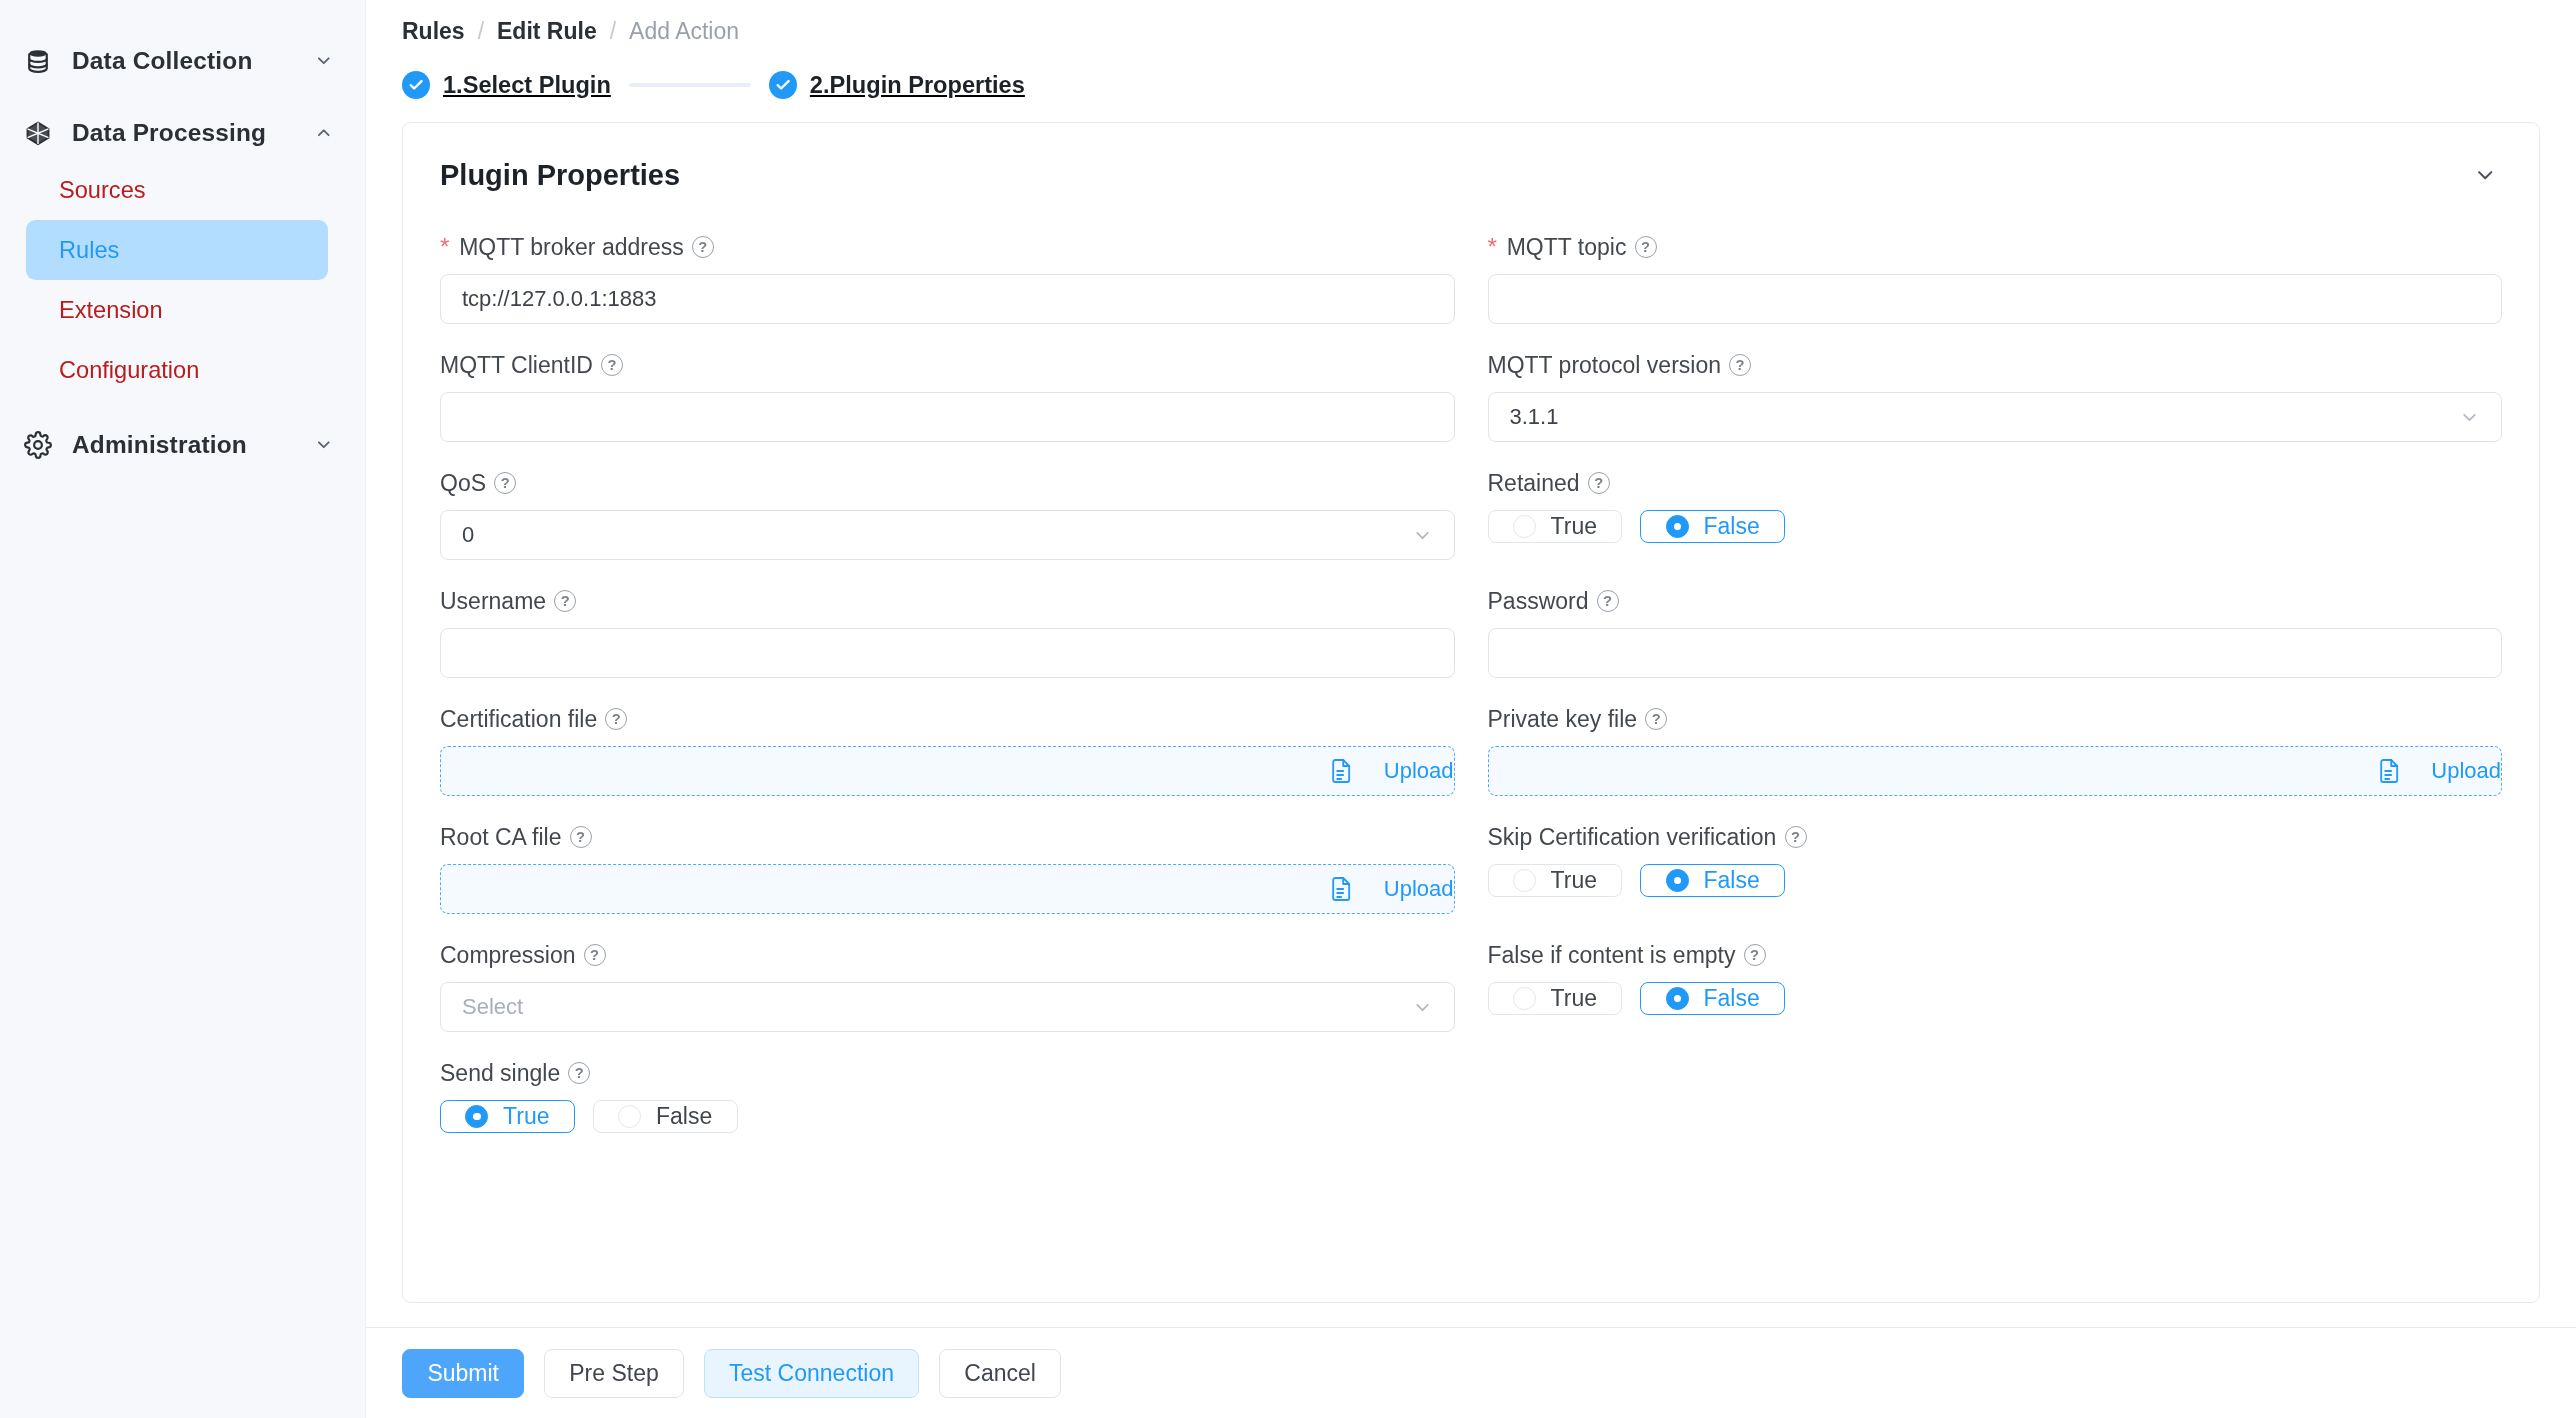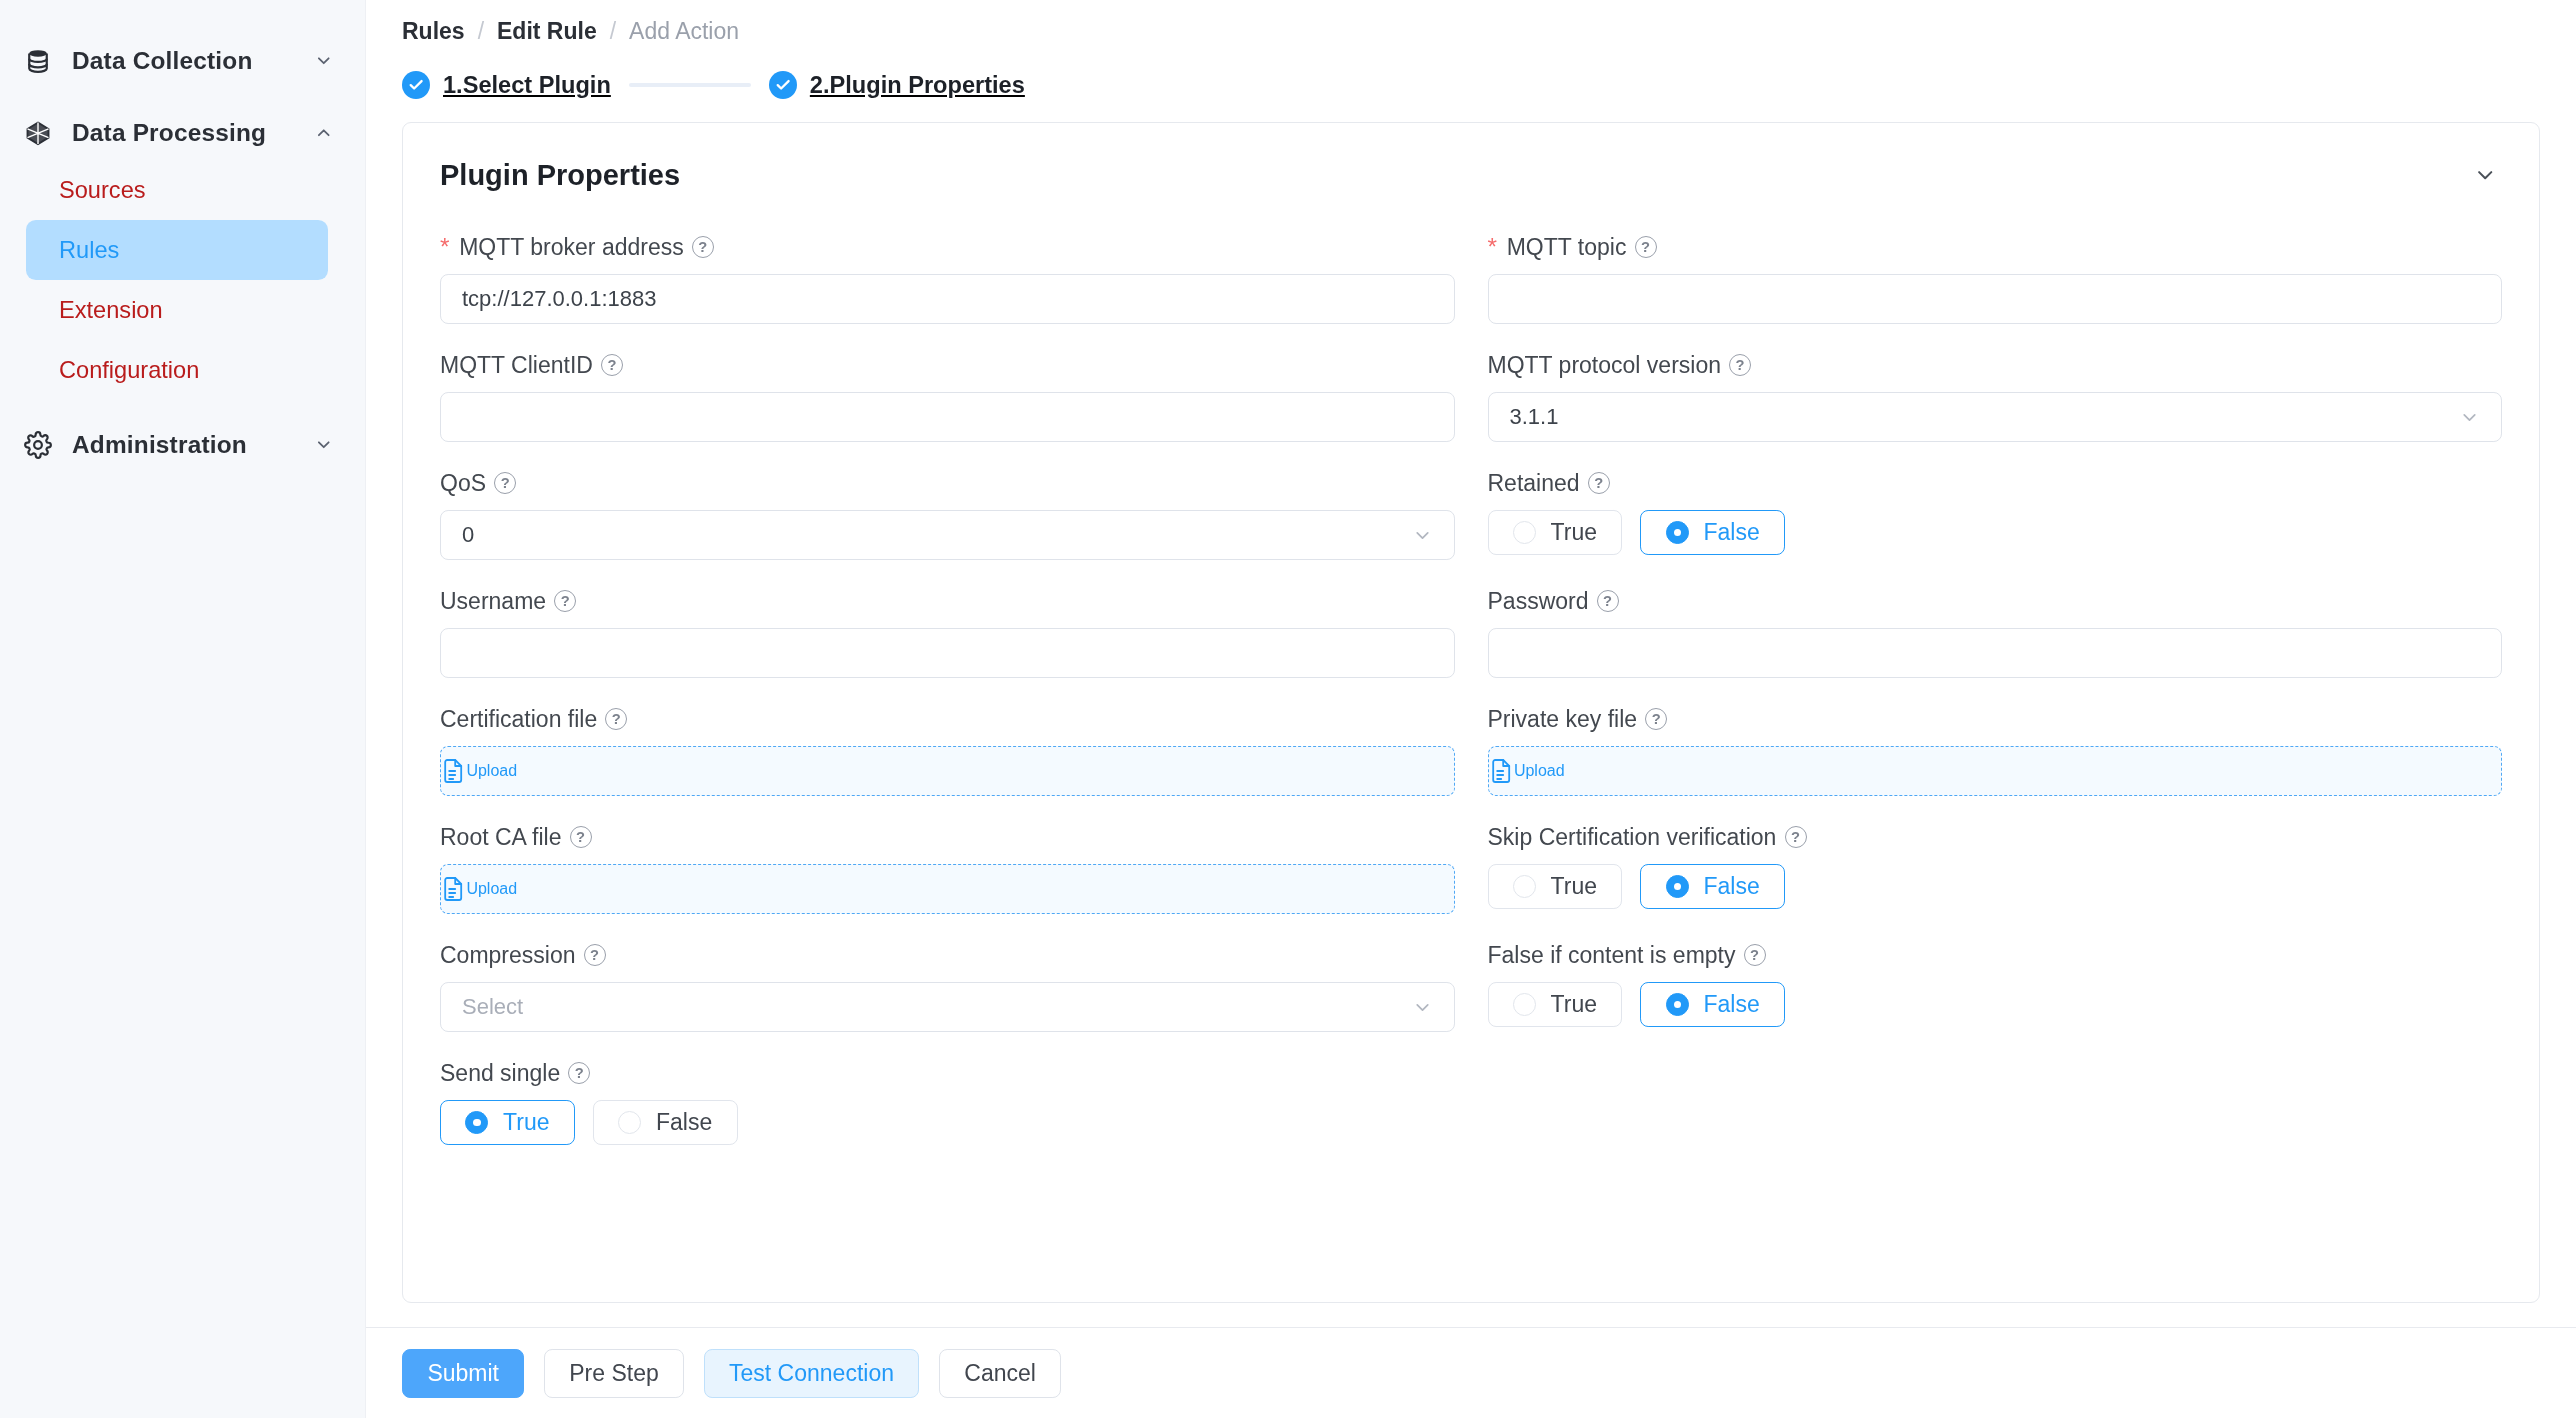--- a/index.html
+++ b/index.html
@@ -123,30 +123,30 @@
   }
   .input .ph { color: #a9aeb8; }
   .input.sel { justify-content: space-between; }
   .input .dchev { color: #b2b7c0; display:flex; align-items:center;}
 
   .upload {
     height: 50px; width: 100%;
     border: 1.6px dashed #4fa8f5;
     border-radius: 8.1px;
     background: #f4faff;
-    display: flex; align-items: center; justify-content: flex-start;
-    gap: 1px;
-    font-size: 16px; color: #2199f8;
+    display: flex; align-items: center; justify-content: flex-end;
+    gap: 30px;
+    font-size: 22px; color: #2199f8;
     cursor: pointer;
   }
   .upload svg { display: block; }
 
   .radios { display: flex; gap: 18px; }
   .radio {
-    height: 45px; min-width: 129px;
+    height: 33px; min-width: 129px;
     border: 0.8px solid #e1e5ec; border-radius: 8.1px;
     background: #fff;
     display: flex; align-items: center; justify-content: center;
     gap: 14.7px; padding: 0 24.4px;
     font-size: 23px; color: #41464e; cursor: pointer;
   }
   .radio .rd {
     width: 23px; height: 23px; border-radius: 50%;
     border: 1.6px solid #e2e6ec; background: #fff;
     flex: 0 0 23px; display: flex; align-items: center; justify-content: center;

